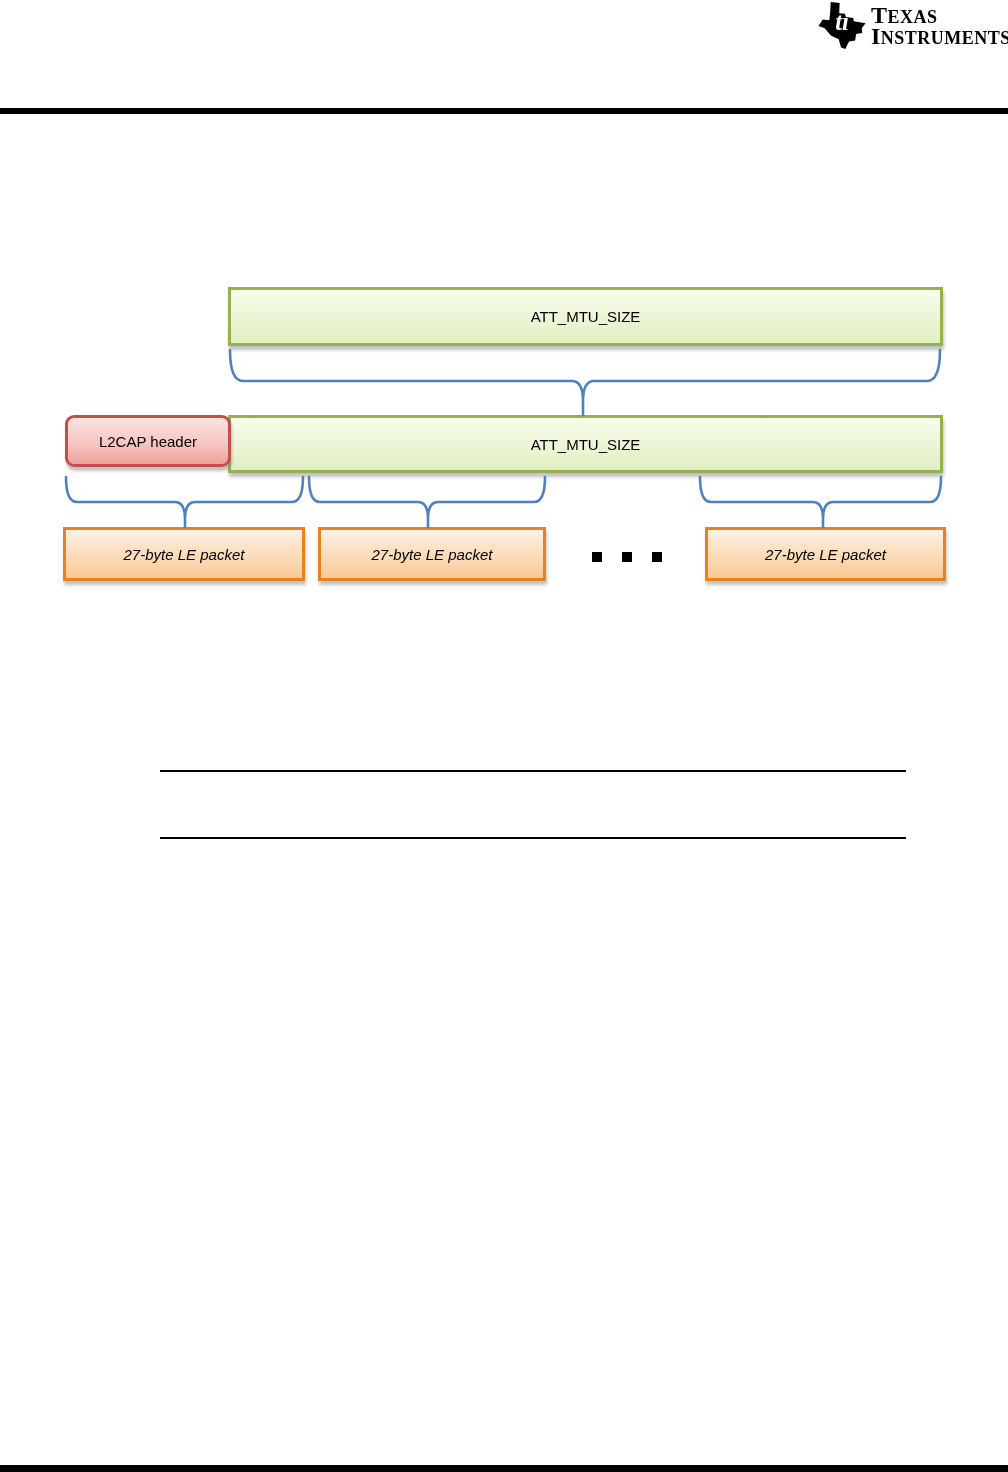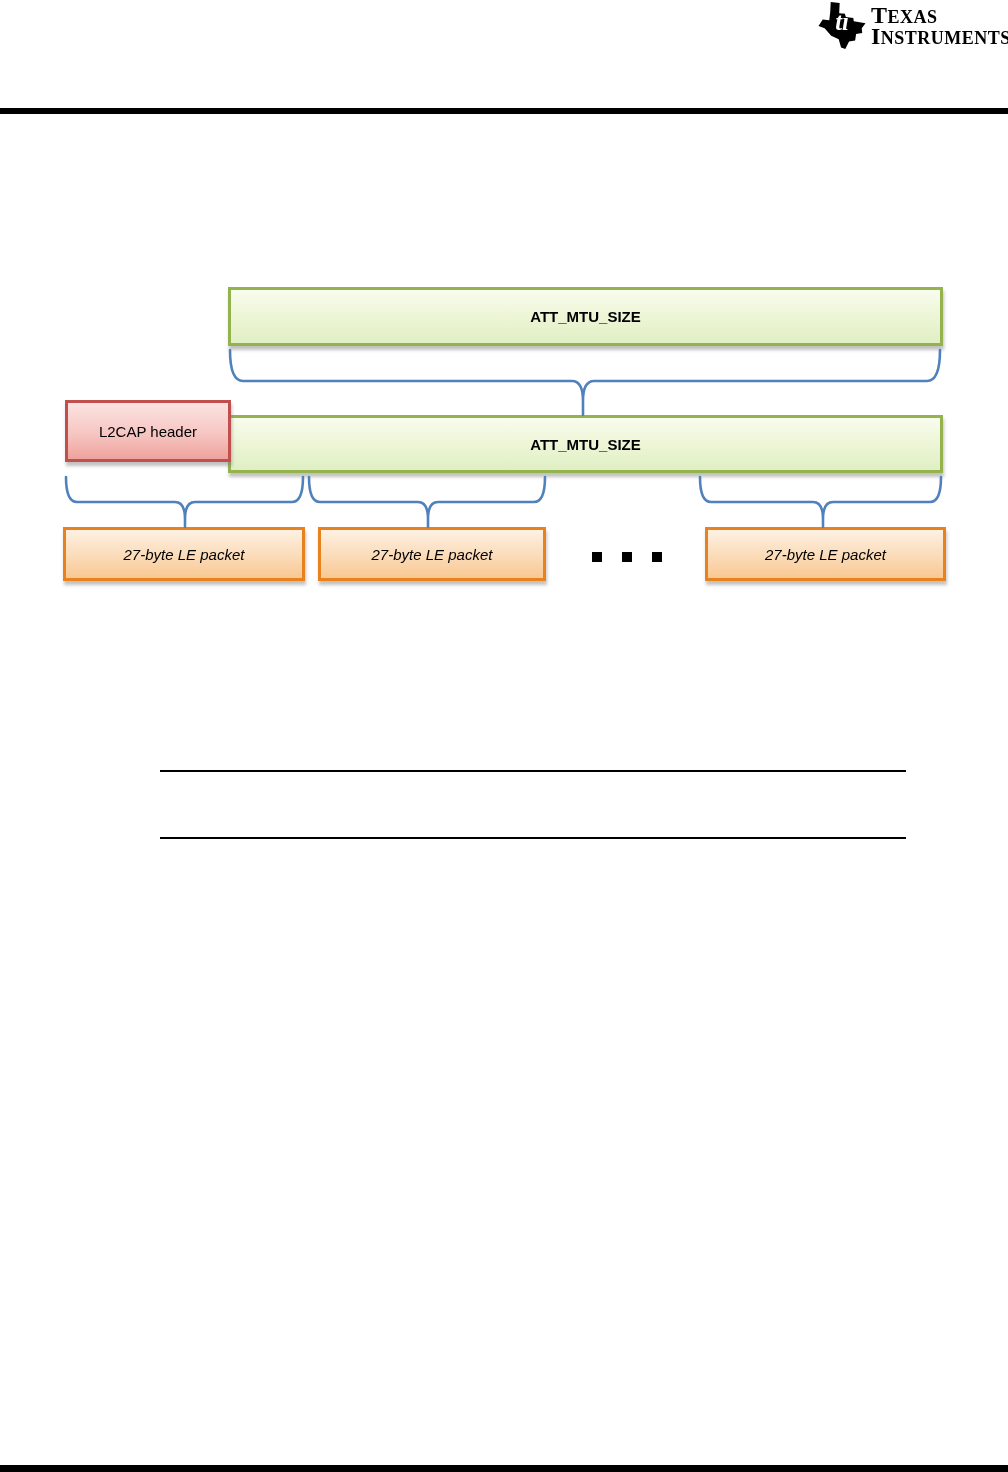--- a/index.html
+++ b/index.html
@@ -39,35 +39,34 @@
   
   .dbox {
     position: absolute;
     display: flex; align-items: center; justify-content: center;
     font-size: 15px; color: #000;
     box-shadow: 1px 4px 3px rgba(120,120,120,0.45);
   }
   .box-green {
     border: 3px solid #94b34f;
     background: linear-gradient(180deg, #f8fcee 0%, #eef6d8 45%, #e0efc3 100%);
-    font-weight: bold;
   }
   .box-red {
     border: 3px solid #c0504d;
     background: linear-gradient(180deg, #fbe3e1 0%, #f6c6c2 55%, #efa29c 100%);
     z-index: 3;
   }
   .box-orange {
     border: 3px solid #e8821e;
     background: linear-gradient(180deg, #fdf1e3 0%, #fbddbc 50%, #f9c892 100%);
     font-style: italic;
   }
 
   #mtu-top   { left: 228px; top: 287px; width: 715px; height: 59px; }
-  #l2cap     { left:  65px; top: 400px; width: 166px; height: 62px; }
+  #l2cap     { left:  65px; top: 415px; width: 166px; height: 52px; border-radius: 9px; }
   #mtu-row2  { left: 228px; top: 415px; width: 715px; height: 58px; }
   #packet-1  { left:  63px; top: 527px; width: 242px; height: 54px; }
   #packet-2  { left: 318px; top: 527px; width: 228px; height: 54px; }
   #packet-3  { left: 705px; top: 527px; width: 241px; height: 54px; }
 
   
   .braces {
     position: absolute; left: 0; top: 340px;
     width: 1008px; height: 200px; z-index: 2;
     pointer-events: none;

